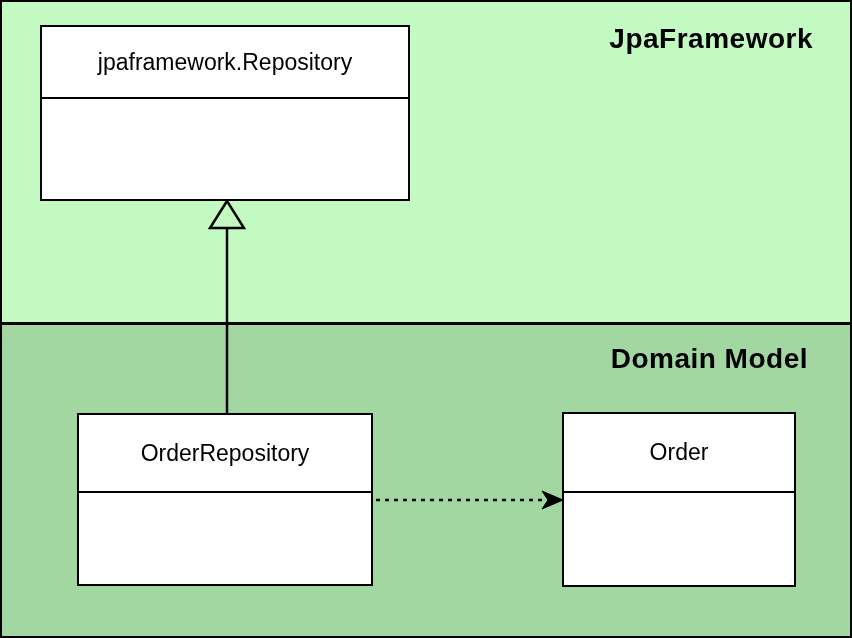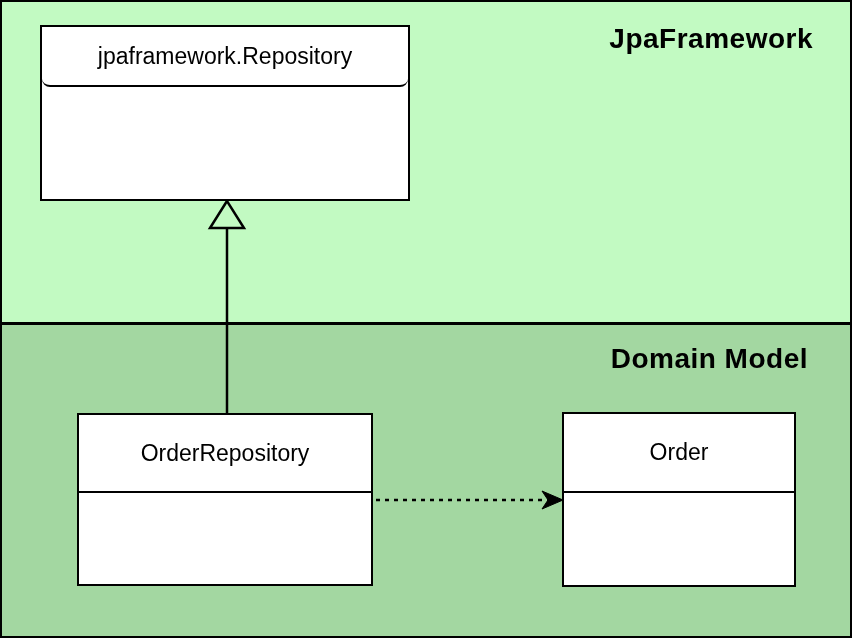--- a/index.html
+++ b/index.html
@@ -60,21 +60,21 @@
     align-items: center;
     justify-content: center;
     font-size: 23px;
     color: #000;
     white-space: nowrap;
   }
   .uml-class .compartment {
     flex: 1;
   }
   .class-repository { left: 38px; top: 23px; width: 370px; height: 176px; }
-  .class-repository .title { height: 60px; border-radius: 8px; }
+  .class-repository .title { height: 72px; }
   .class-orderrepository { left: 75px; top: 411px; width: 296px; height: 173px; }
   .class-orderrepository .title { height: 78px; }
   .class-order { left: 560px; top: 410px; width: 234px; height: 175px; }
   .class-order .title { height: 79px; }
 
   svg.connectors {
     position: absolute;
     left: 0;
     top: 0;
     width: 852px;

